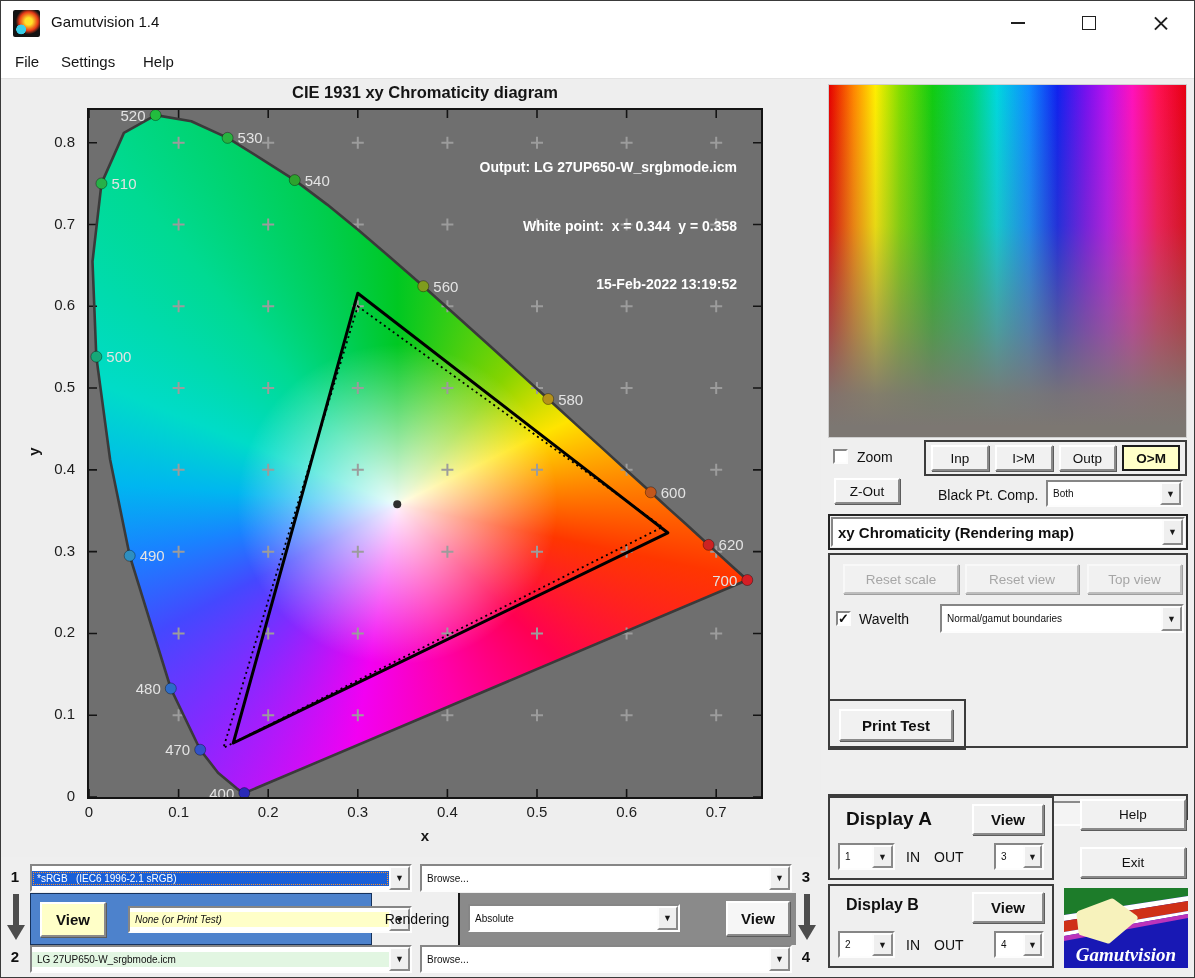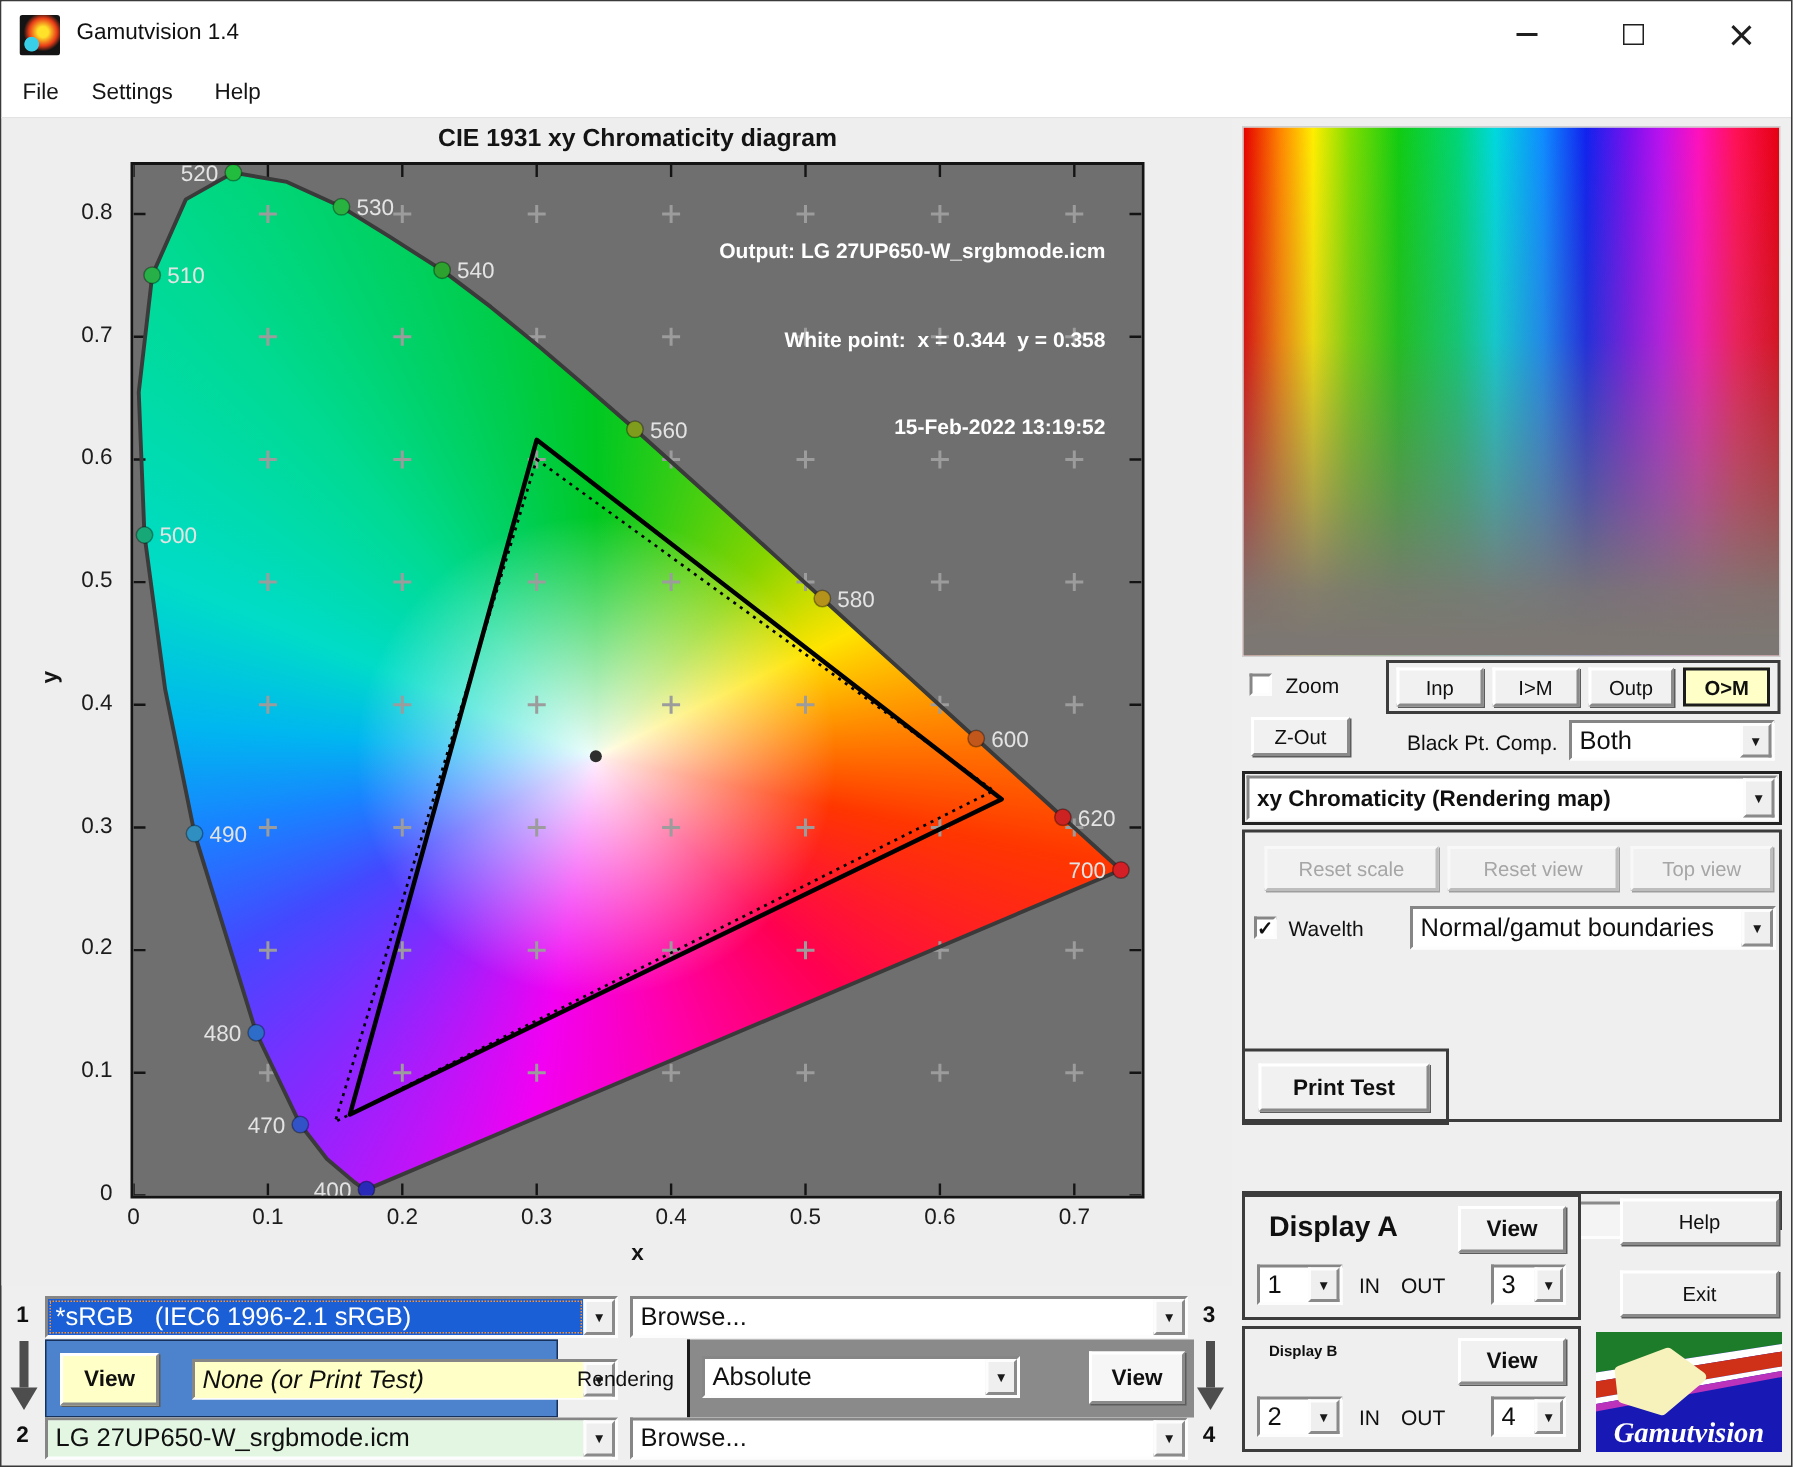--- a/index.html
+++ b/index.html
@@ -40,21 +40,21 @@
   
   .btn{background:#f1f1f1;border-top:2px solid #ffffff;border-left:2px solid #ffffff;
        border-right:2px solid #8a8a8a;border-bottom:2px solid #8a8a8a;
        box-shadow:1px 1px 0 0 #5c5c5c;display:flex;align-items:center;justify-content:center;
        font-size:13.5px;color:#101010;box-sizing:border-box;}
   .btn.bold{font-weight:bold;font-size:15px;}
   .btn.disabled{color:#a6a6a6;border-color:#f8f8f8 #bdbdbd #bdbdbd #f8f8f8;box-shadow:1px 1px 0 0 #9f9f9f;}
   .btn.selected{background:#ffffc8;border:2px solid #1c1c1c;box-shadow:none;font-weight:bold;}
   .combo{display:flex;background:#ffffff;border-top:2px solid #868686;border-left:2px solid #868686;
          border-bottom:2px solid #fdfdfd;border-right:2px solid #fdfdfd;box-sizing:border-box;}
-  .combo-text{flex:1;padding:2px 5px;font-size:17px;color:#101010;white-space:pre;overflow:hidden;align-self:center;}
+  .combo-text{flex:1;padding:2px 5px;font-size:10px;color:#101010;white-space:pre;overflow:hidden;align-self:center;}
   .combo-btn{width:21px;background:#efefef;border-top:2px solid #fdfdfd;border-left:2px solid #fdfdfd;
              border-right:2px solid #8a8a8a;border-bottom:2px solid #8a8a8a;display:flex;align-items:center;
              justify-content:center;font-size:9px;color:#1a1a1a;box-sizing:border-box;}
   .groupbox{border:2px solid #3c3c3c;box-sizing:border-box;}
   .checkbox{width:15px;height:15px;background:#fff;border-top:2px solid #868686;border-left:2px solid #868686;
             border-bottom:2px solid #fdfdfd;border-right:2px solid #fdfdfd;box-sizing:border-box;
             display:flex;align-items:center;justify-content:center;font-size:13px;font-weight:bold;color:#101010;line-height:10px;}
   .lbl{font-size:14px;color:#101010;}
   .numlbl{font-size:15px;font-weight:bold;color:#101010;width:18px;text-align:center;}
   .darr .shaft{width:6px;height:31px;background:#4d4d4d;margin:0 auto;}
@@ -223,21 +223,21 @@
     <div class="abs combo" style="left:164px;top:45px;width:50px;height:27px;">
       <div class="combo-text">3</div>
       <div class="combo-btn" style="width:19px;">▼</div>
     </div>
   </div>
 
   <div class="abs btn" style="left:1080px;top:799px;width:106px;height:31px;">Help</div>
   <div class="abs btn" style="left:1080px;top:847px;width:106px;height:31px;">Exit</div>
 
   <div class="abs groupbox" style="left:828px;top:884px;width:226px;height:84px;background:#efefef;">
-    <div class="abs" style="left:16px;top:10px;font-size:10px;font-weight:bold;color:#101010;">Display B</div>
+    <div class="abs" style="left:16px;top:10px;font-size:16px;font-weight:bold;color:#101010;">Display B</div>
     <div class="abs btn bold" style="left:142px;top:6px;width:72px;height:31px;">View</div>
     <div class="abs combo" style="left:8px;top:45px;width:57px;height:27px;">
       <div class="combo-text">2</div>
       <div class="combo-btn">▼</div>
     </div>
     <div class="abs lbl" style="left:76px;top:51px;">IN</div>
     <div class="abs lbl" style="left:104px;top:51px;">OUT</div>
     <div class="abs combo" style="left:164px;top:45px;width:50px;height:27px;">
       <div class="combo-text">4</div>
       <div class="combo-btn" style="width:19px;">▼</div>

